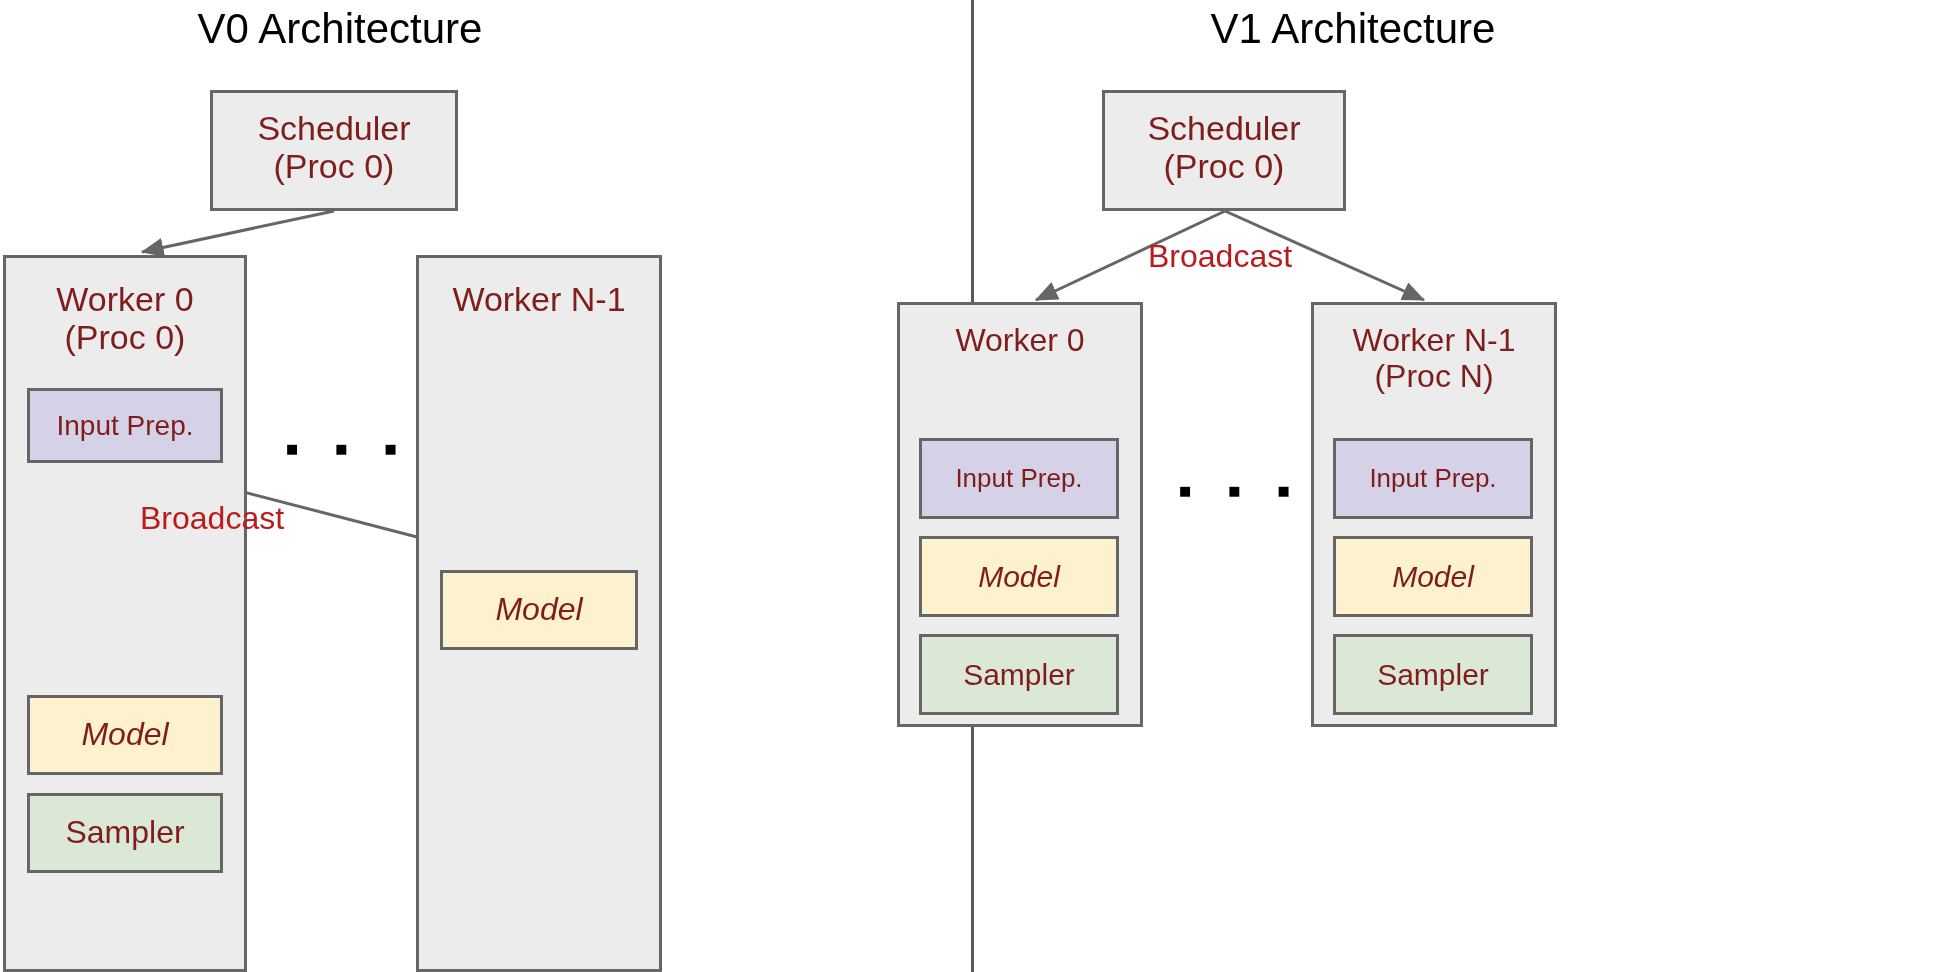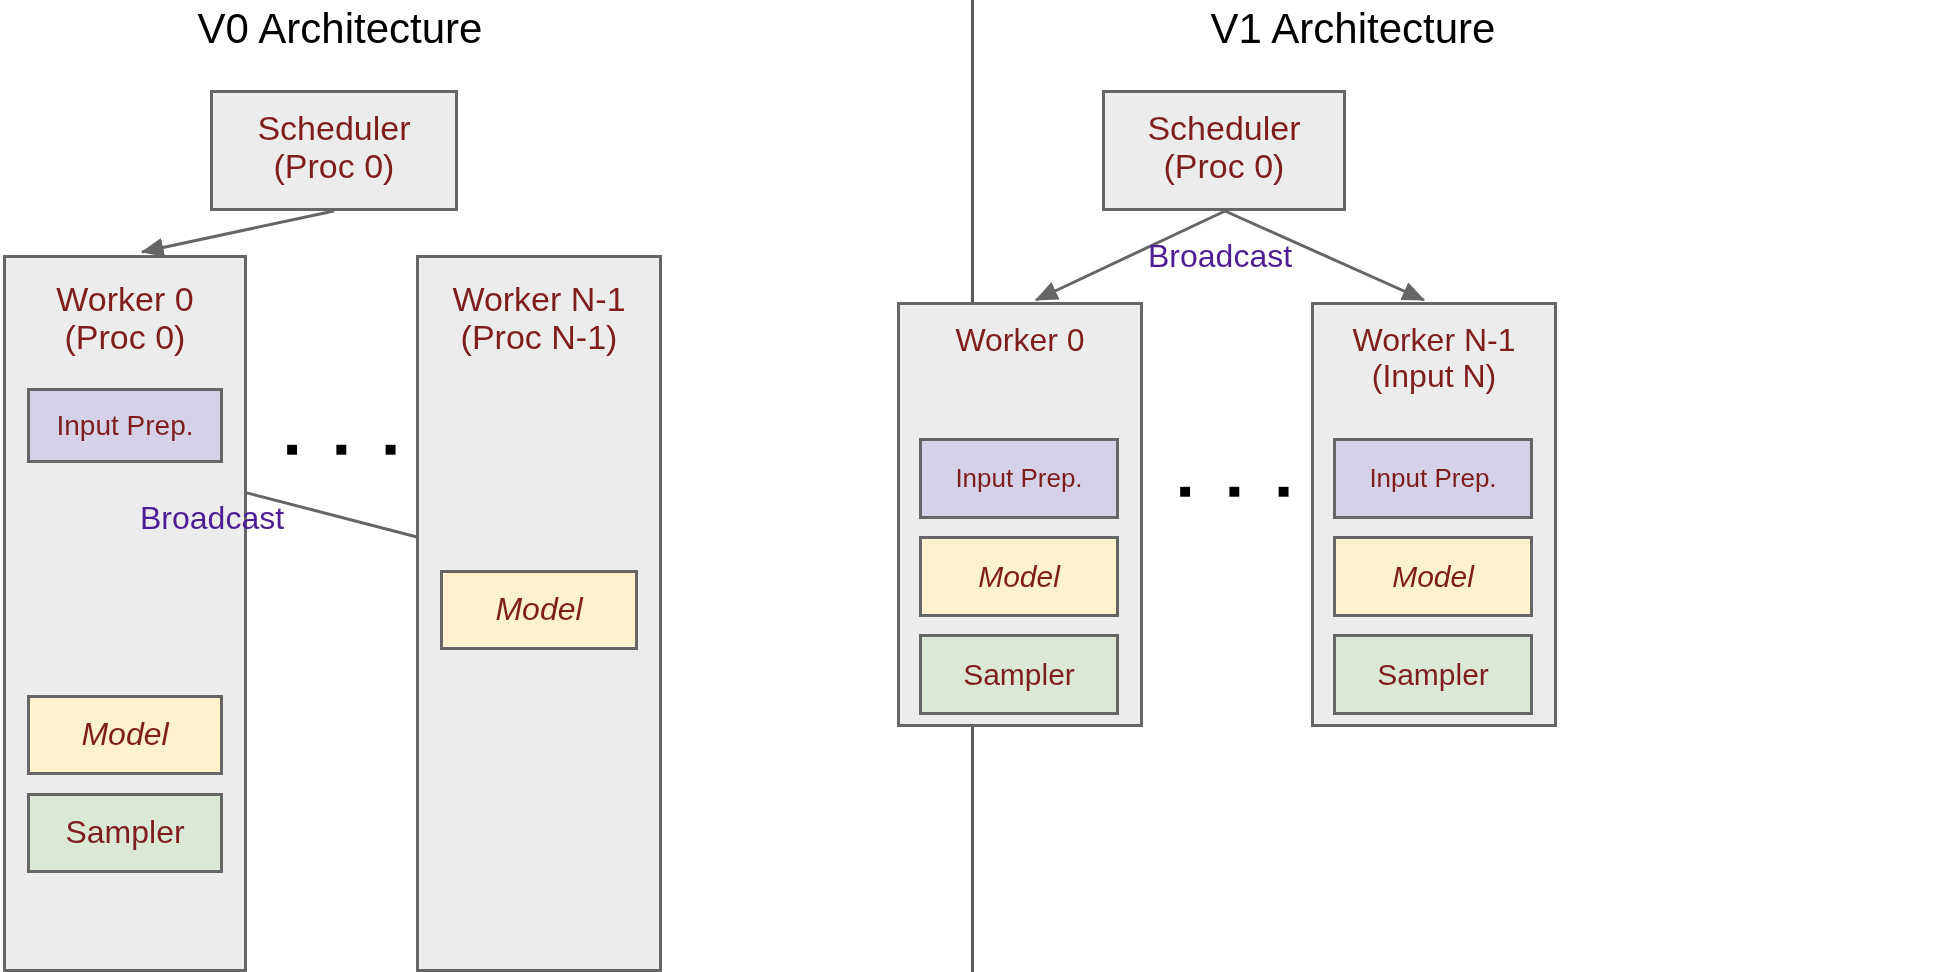--- a/index.html
+++ b/index.html
@@ -68,21 +68,21 @@
     color: #000000;
     font-weight: bold;
     letter-spacing: 0.30em;
     white-space: nowrap;
     line-height: 1;
   }
 
   
   .edge-label {
     position: absolute;
-    color: #4c1d95;
+    color: #b91c1c;
     white-space: nowrap;
     line-height: 1;
     background: transparent;
   }
 
   
   #arrows {
     position: absolute;
     left: 0;
     top: 0;
@@ -133,21 +133,20 @@
   </div>
   <div class="node leaf c-model" style="left:27px; top:695px; width:196px; height:80px; font-size:32px;">
     <span>Model</span>
   </div>
   <div class="node leaf c-sampler" style="left:27px; top:793px; width:196px; height:80px; font-size:32px;">
     <span>Sampler</span>
   </div>
 
   <div class="node container" style="left:416px; top:255px; width:246px; height:717px; font-size:34px; padding-top:22px;">
     <span class="hdr">Worker N-1</span>
-    <span class="hdr">(Proc N-1)</span>
   </div>
   <div class="node leaf c-model" style="left:440px; top:570px; width:198px; height:80px; font-size:32px;">
     <span>Model</span>
   </div>
 
   <div class="dots" style="left:285px; top:428px; font-size:40px;">▪ ▪ ▪</div>
 
   <div class="edge-label" style="left:140px; top:502px; font-size:32px;">Broadcast</div>
 
   <div class="panel-title" style="left:975px; top:8px; width:700px;padding-left:28px;">V1 Architecture</div>
@@ -167,21 +166,21 @@
   </div>
   <div class="node leaf c-model" style="left:919px; top:536px; width:200px; height:81px; font-size:30px;">
     <span>Model</span>
   </div>
   <div class="node leaf c-sampler" style="left:919px; top:634px; width:200px; height:81px; font-size:30px;">
     <span>Sampler</span>
   </div>
 
   <div class="node container" style="left:1311px; top:302px; width:246px; height:425px; font-size:32px; padding-top:18px;">
     <span class="hdr">Worker N-1</span>
-    <span class="hdr">(Input N)</span>
+    <span class="hdr">(Proc N)</span>
   </div>
   <div class="node leaf c-input" style="left:1333px; top:438px; width:200px; height:81px; font-size:26px;">
     <span>Input Prep.</span>
   </div>
   <div class="node leaf c-model" style="left:1333px; top:536px; width:200px; height:81px; font-size:30px;">
     <span>Model</span>
   </div>
   <div class="node leaf c-sampler" style="left:1333px; top:634px; width:200px; height:81px; font-size:30px;">
     <span>Sampler</span>
   </div>

